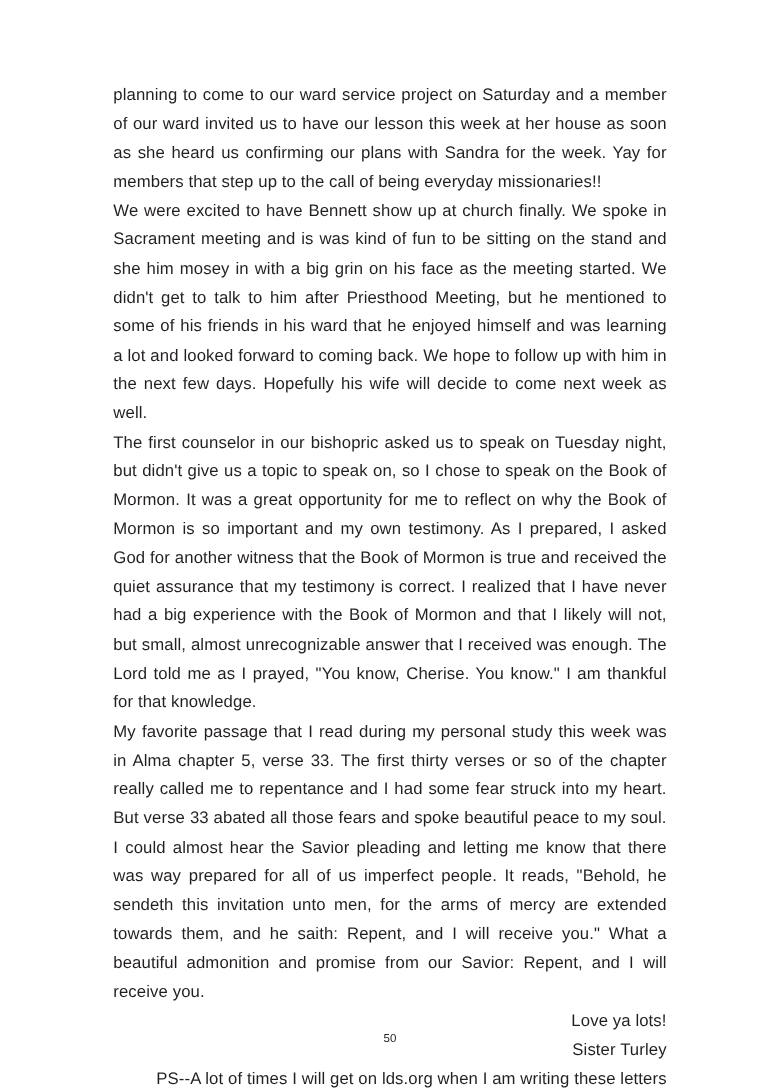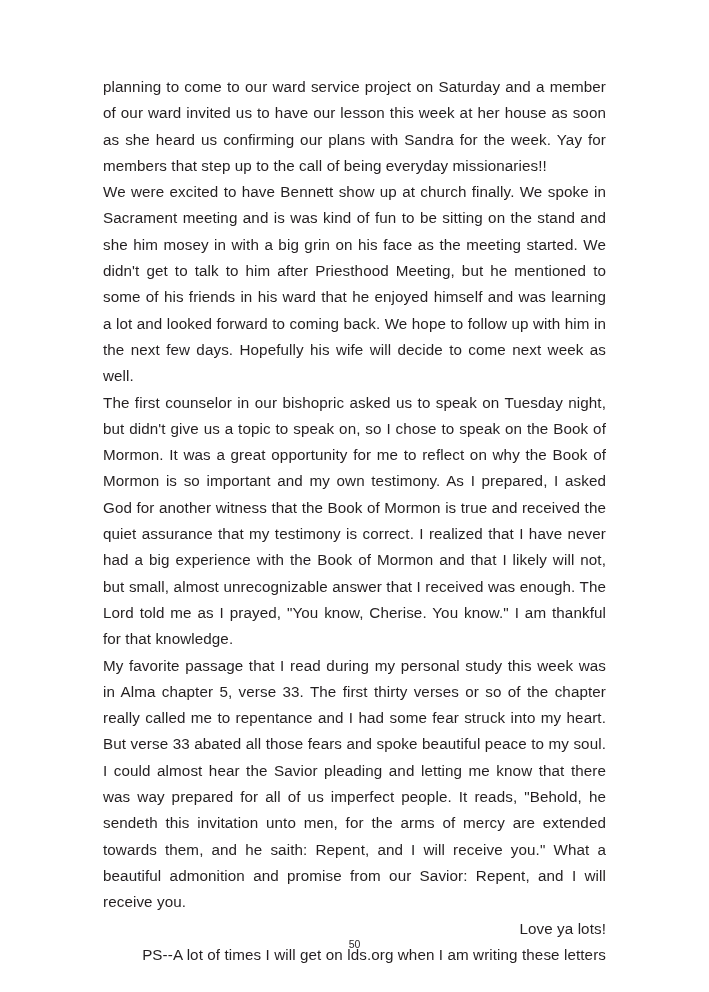--- a/index.html
+++ b/index.html
@@ -56,16 +56,17 @@
 </head>
 <body>
 
 <div class="page">
   <div class="content">
     <p class="para">planning to come to our ward service project on Saturday and a member of our ward invited us to have our lesson this week at her house as soon as she heard us confirming our plans with Sandra for the week. Yay for members that step up to the call of being everyday missionaries!!</p>
     <p class="para">We were excited to have Bennett show up at church finally. We spoke in Sacrament meeting and is was kind of fun to be sitting on the stand and she him mosey in with a big grin on his face as the meeting started. We didn't get to talk to him after Priesthood Meeting, but he mentioned to some of his friends in his ward that he enjoyed himself and was learning a lot and looked forward to coming back. We hope to follow up with him in the next few days. Hopefully his wife will decide to come next week as well.</p>
     <p class="para">The first counselor in our bishopric asked us to speak on Tuesday night, but didn't give us a topic to speak on, so I chose to speak on the Book of Mormon. It was a great opportunity for me to reflect on why the Book of Mormon is so important and my own testimony. As I prepared, I asked God for another witness that the Book of Mormon is true and received the quiet assurance that my testimony is correct. I realized that I have never had a big experience with the Book of Mormon and that I likely will not, but small, almost unrecognizable answer that I received was enough. The Lord told me as I prayed, "You know, Cherise. You know." I am thankful for that knowledge.</p>
     <p class="para">My favorite passage that I read during my personal study this week was in Alma chapter 5, verse 33. The first thirty verses or so of the chapter really called me to repentance and I had some fear struck into my heart. But verse 33 abated all those fears and spoke beautiful peace to my soul. I could almost hear the Savior pleading and letting me know that there was way prepared for all of us imperfect people. It reads, "Behold, he sendeth this invitation unto men, for the arms of mercy are extended towards them, and he saith: Repent, and I will receive you." What a beautiful admonition and promise from our Savior: Repent, and I will receive you.</p>
     <p class="para short">Love ya lots!</p>
+    <p class="para short">Sister Turley</p>
     <p class="para short">PS--A lot of times I will get on lds.org when I am writing these letters</p>
   </div>
   <div class="page-number">50</div>
 </div>
 
 </body></html>

